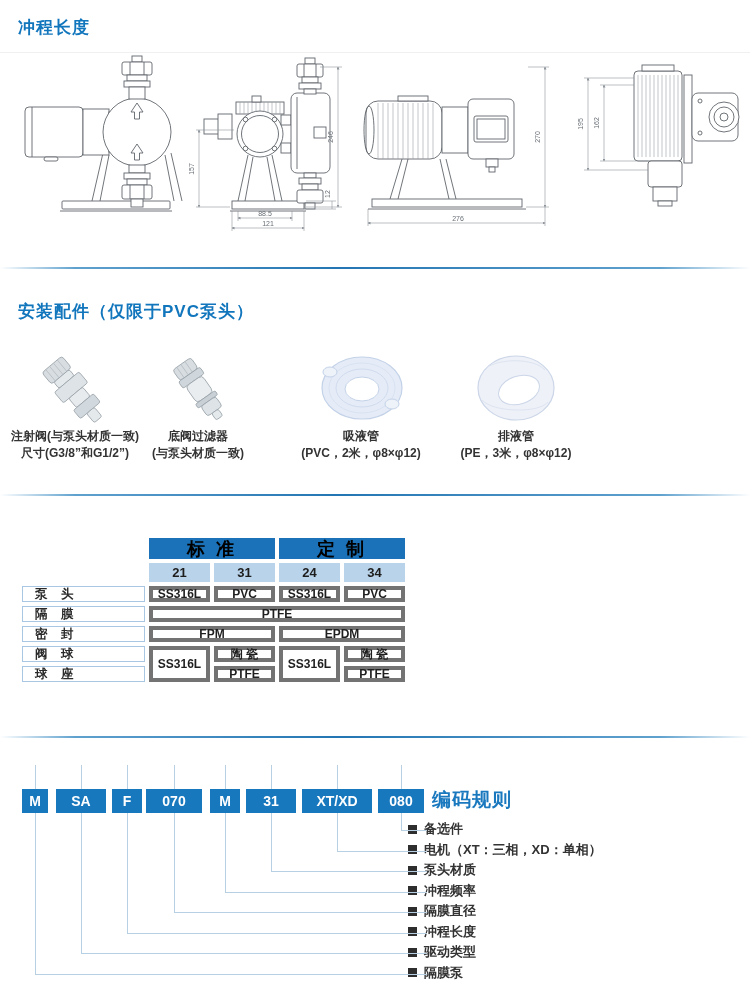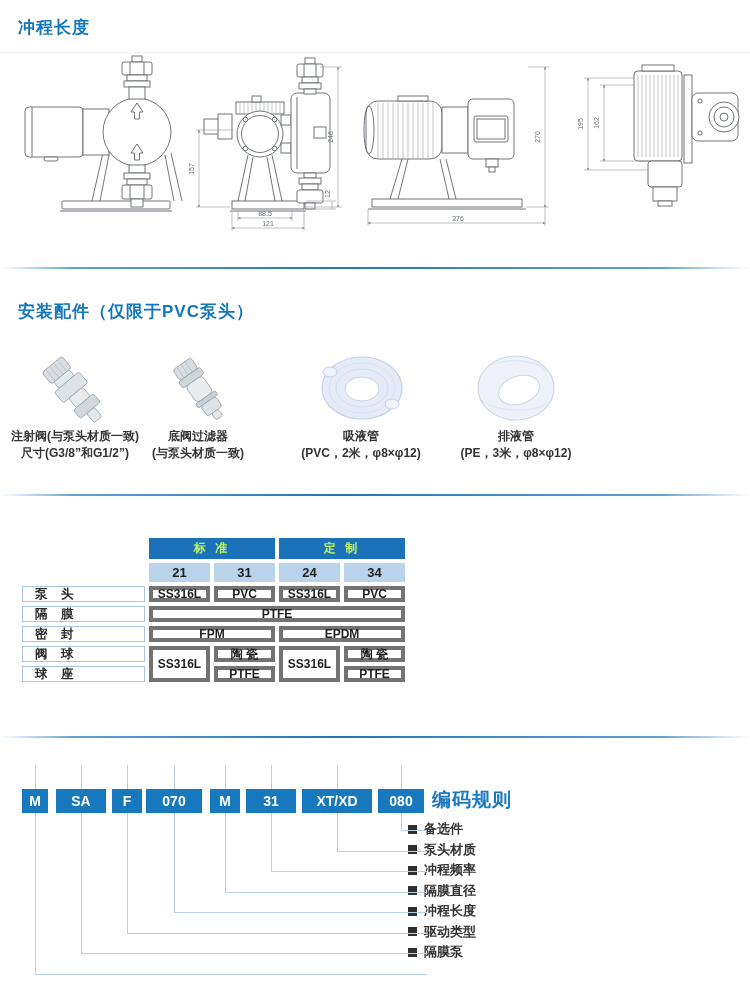--- a/index.html
+++ b/index.html
@@ -17,21 +17,21 @@
   .dimtxt{fill:#696f76;font-size:7px;font-family:"Liberation Sans","DejaVu Sans",sans-serif;}
 
   
   .acc-label{position:absolute;text-align:center;font-size:12px;font-weight:bold;color:#333;line-height:17px;}
 
   
   .mat-table{position:absolute;left:22px;top:538px;display:grid;
     grid-template-columns:123px 61px 61px 61px 61px;
     grid-template-rows:21px 19px 16px 16px 16px 16px 16px;
     column-gap:4px;row-gap:4px;font-size:12px;}
-  .th-group{background:#1b72b8;color:#bef264;font-weight:bold;font-size:12px;display:flex;align-items:center;justify-content:center;letter-spacing:3px;}
+  .th-group{background:#1b72b8;color:#000000;font-weight:bold;font-size:18px;display:flex;align-items:center;justify-content:center;letter-spacing:3px;}
   .th-num{background:#b9d3ea;color:#1d1d1d;font-weight:bold;font-size:13px;display:flex;align-items:center;justify-content:center;}
   .cell{background:#fff;border:4px solid #737373;color:#1f1f1f;font-weight:bold;display:flex;align-items:center;justify-content:center;}
   .rlabel{background:#fff;border:1px solid #a9c7e2;color:#2a2a2a;font-weight:bold;display:flex;align-items:center;padding-left:12px;letter-spacing:5px;font-size:12.5px;}
 
   
   .coding{position:absolute;left:0;top:760px;width:750px;height:238px;}
   .code-block{position:absolute;top:29px;height:24px;background:#1878bd;color:#fff;font-weight:bold;font-size:14px;display:flex;align-items:center;justify-content:center;}
   .coding-title{position:absolute;left:432px;top:27px;font-size:19px;font-weight:bold;color:#1a78be;letter-spacing:1px;}
   .legend-list{position:absolute;left:408px;top:59px;margin:0;padding:0;list-style:none;}
   .legend-item{height:20.5px;display:flex;align-items:center;font-size:13px;font-weight:bold;color:#333;}
@@ -278,20 +278,24 @@
 
   <div class="coding-title">编码规则</div>
 
   <ul class="legend-list">
     <li class="legend-item">
         <span class="bullet"></span>
         <span>备选件</span>
       </li>
     <li class="legend-item">
         <span class="bullet"></span>
+        <span>电机（XT：三相，XD：单相）</span>
+      </li>
+    <li class="legend-item">
+        <span class="bullet"></span>
         <span>泵头材质</span>
       </li>
     <li class="legend-item">
         <span class="bullet"></span>
         <span>冲程频率</span>
       </li>
     <li class="legend-item">
         <span class="bullet"></span>
         <span>隔膜直径</span>
       </li>

